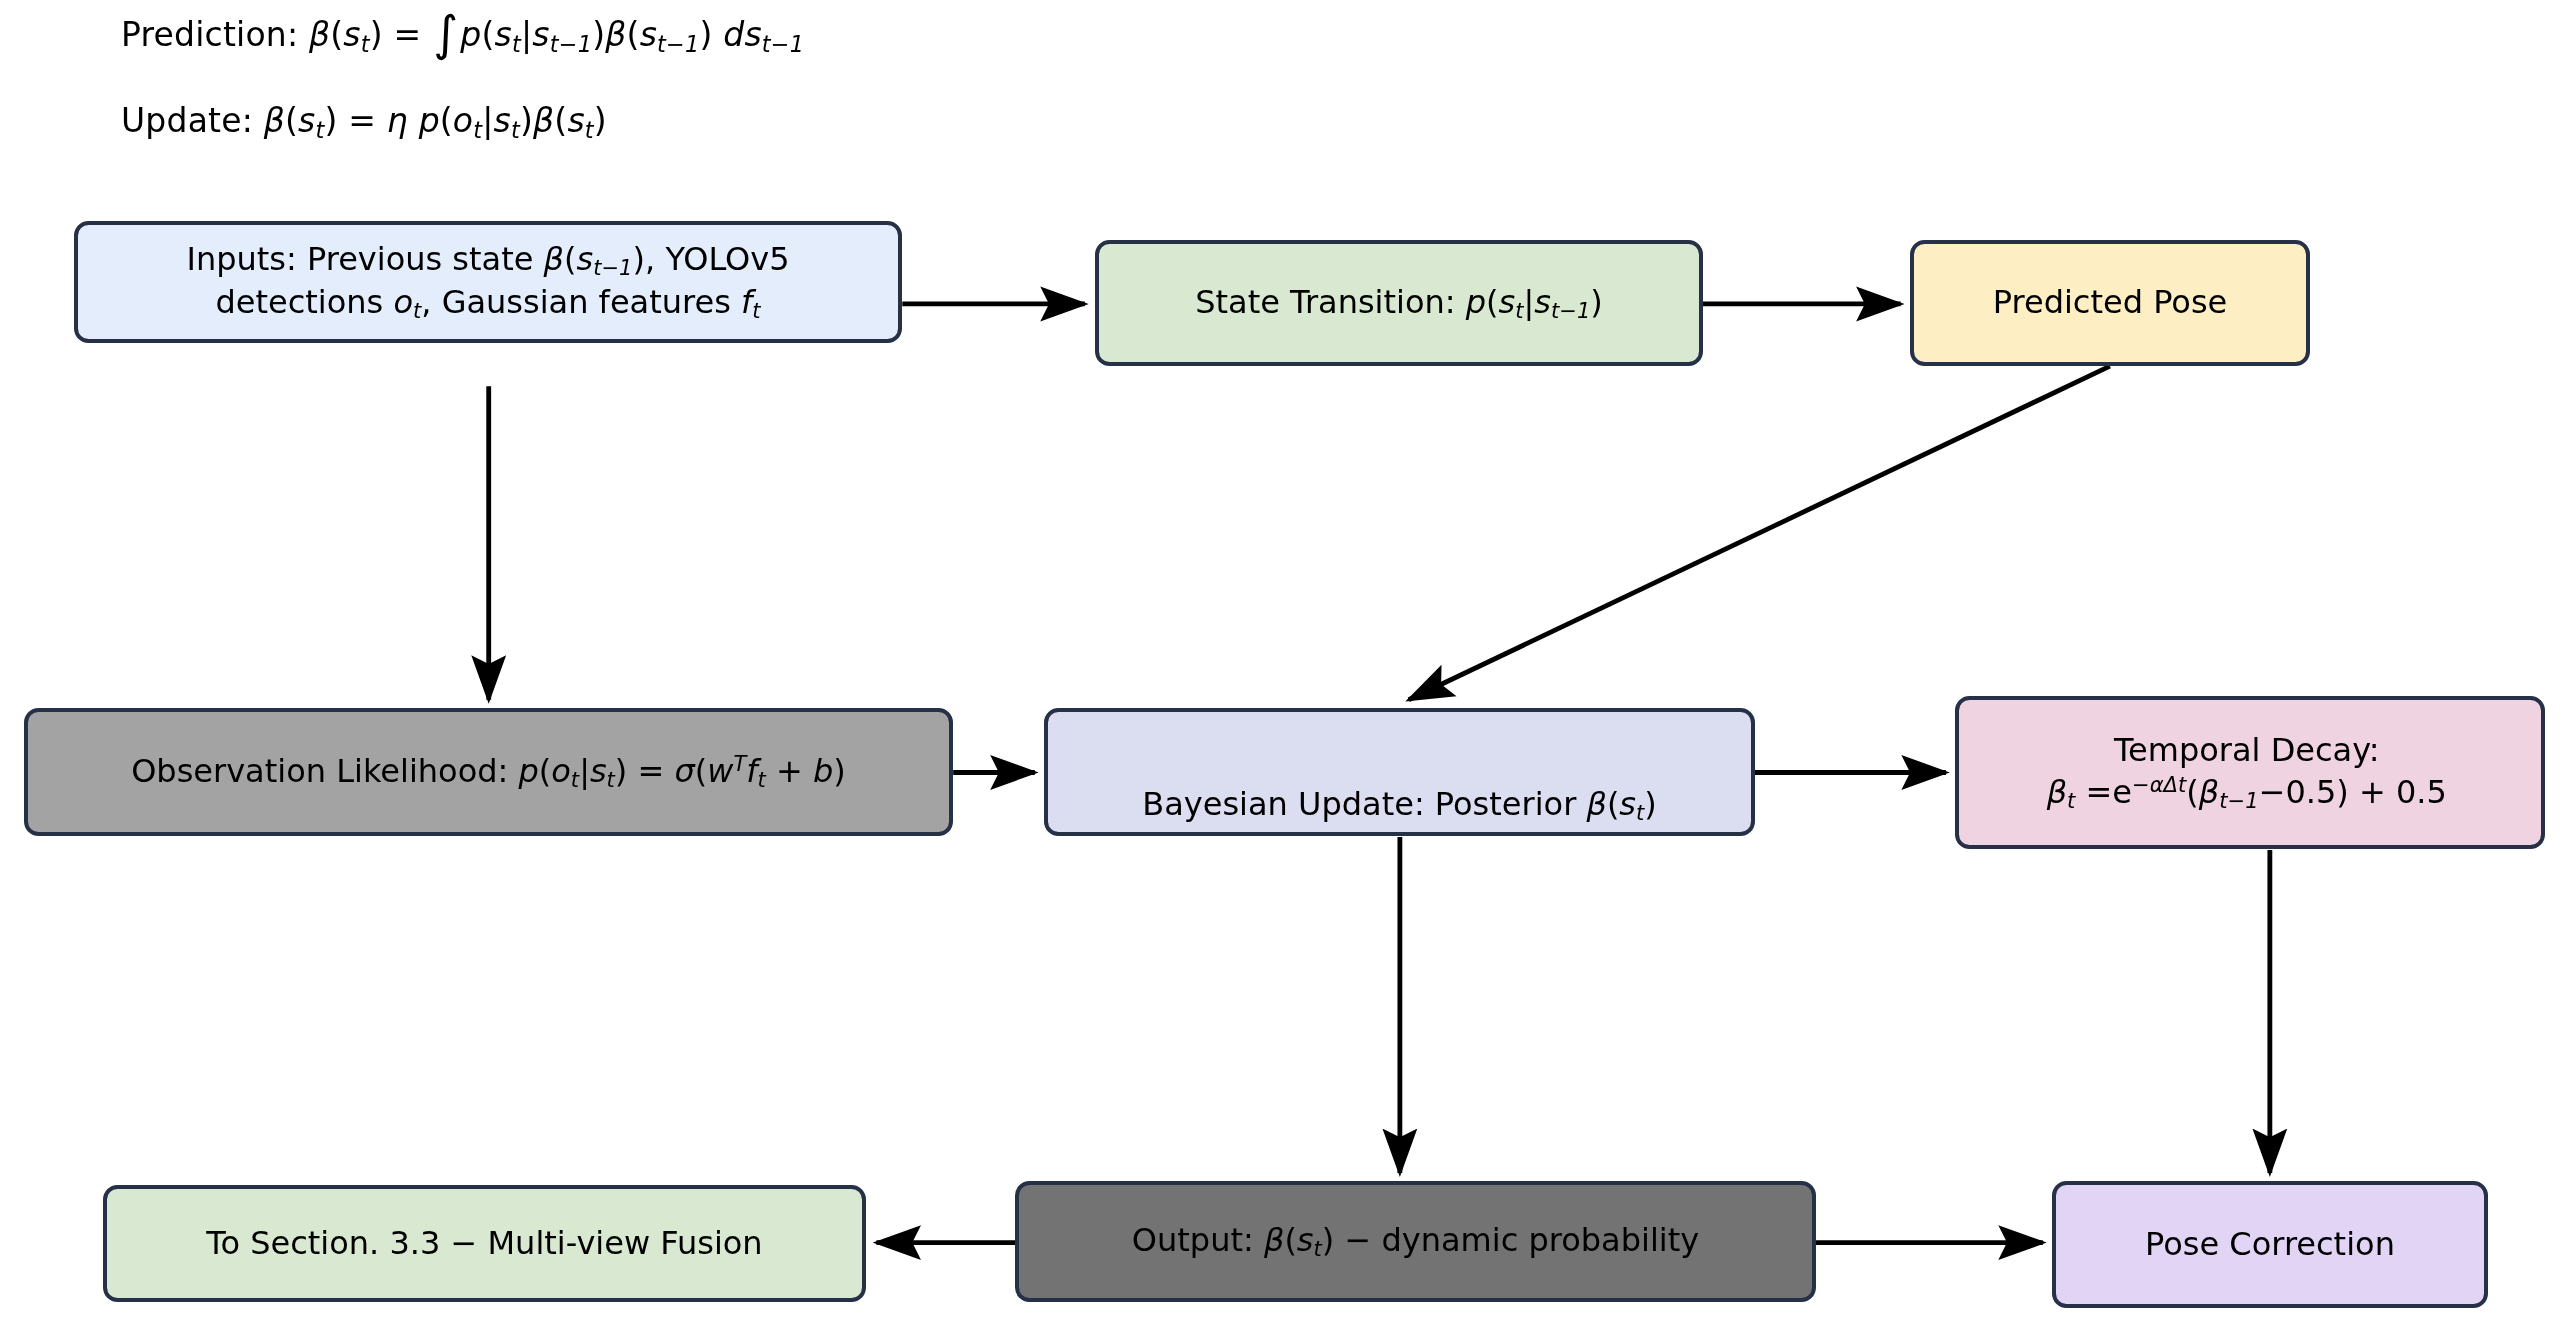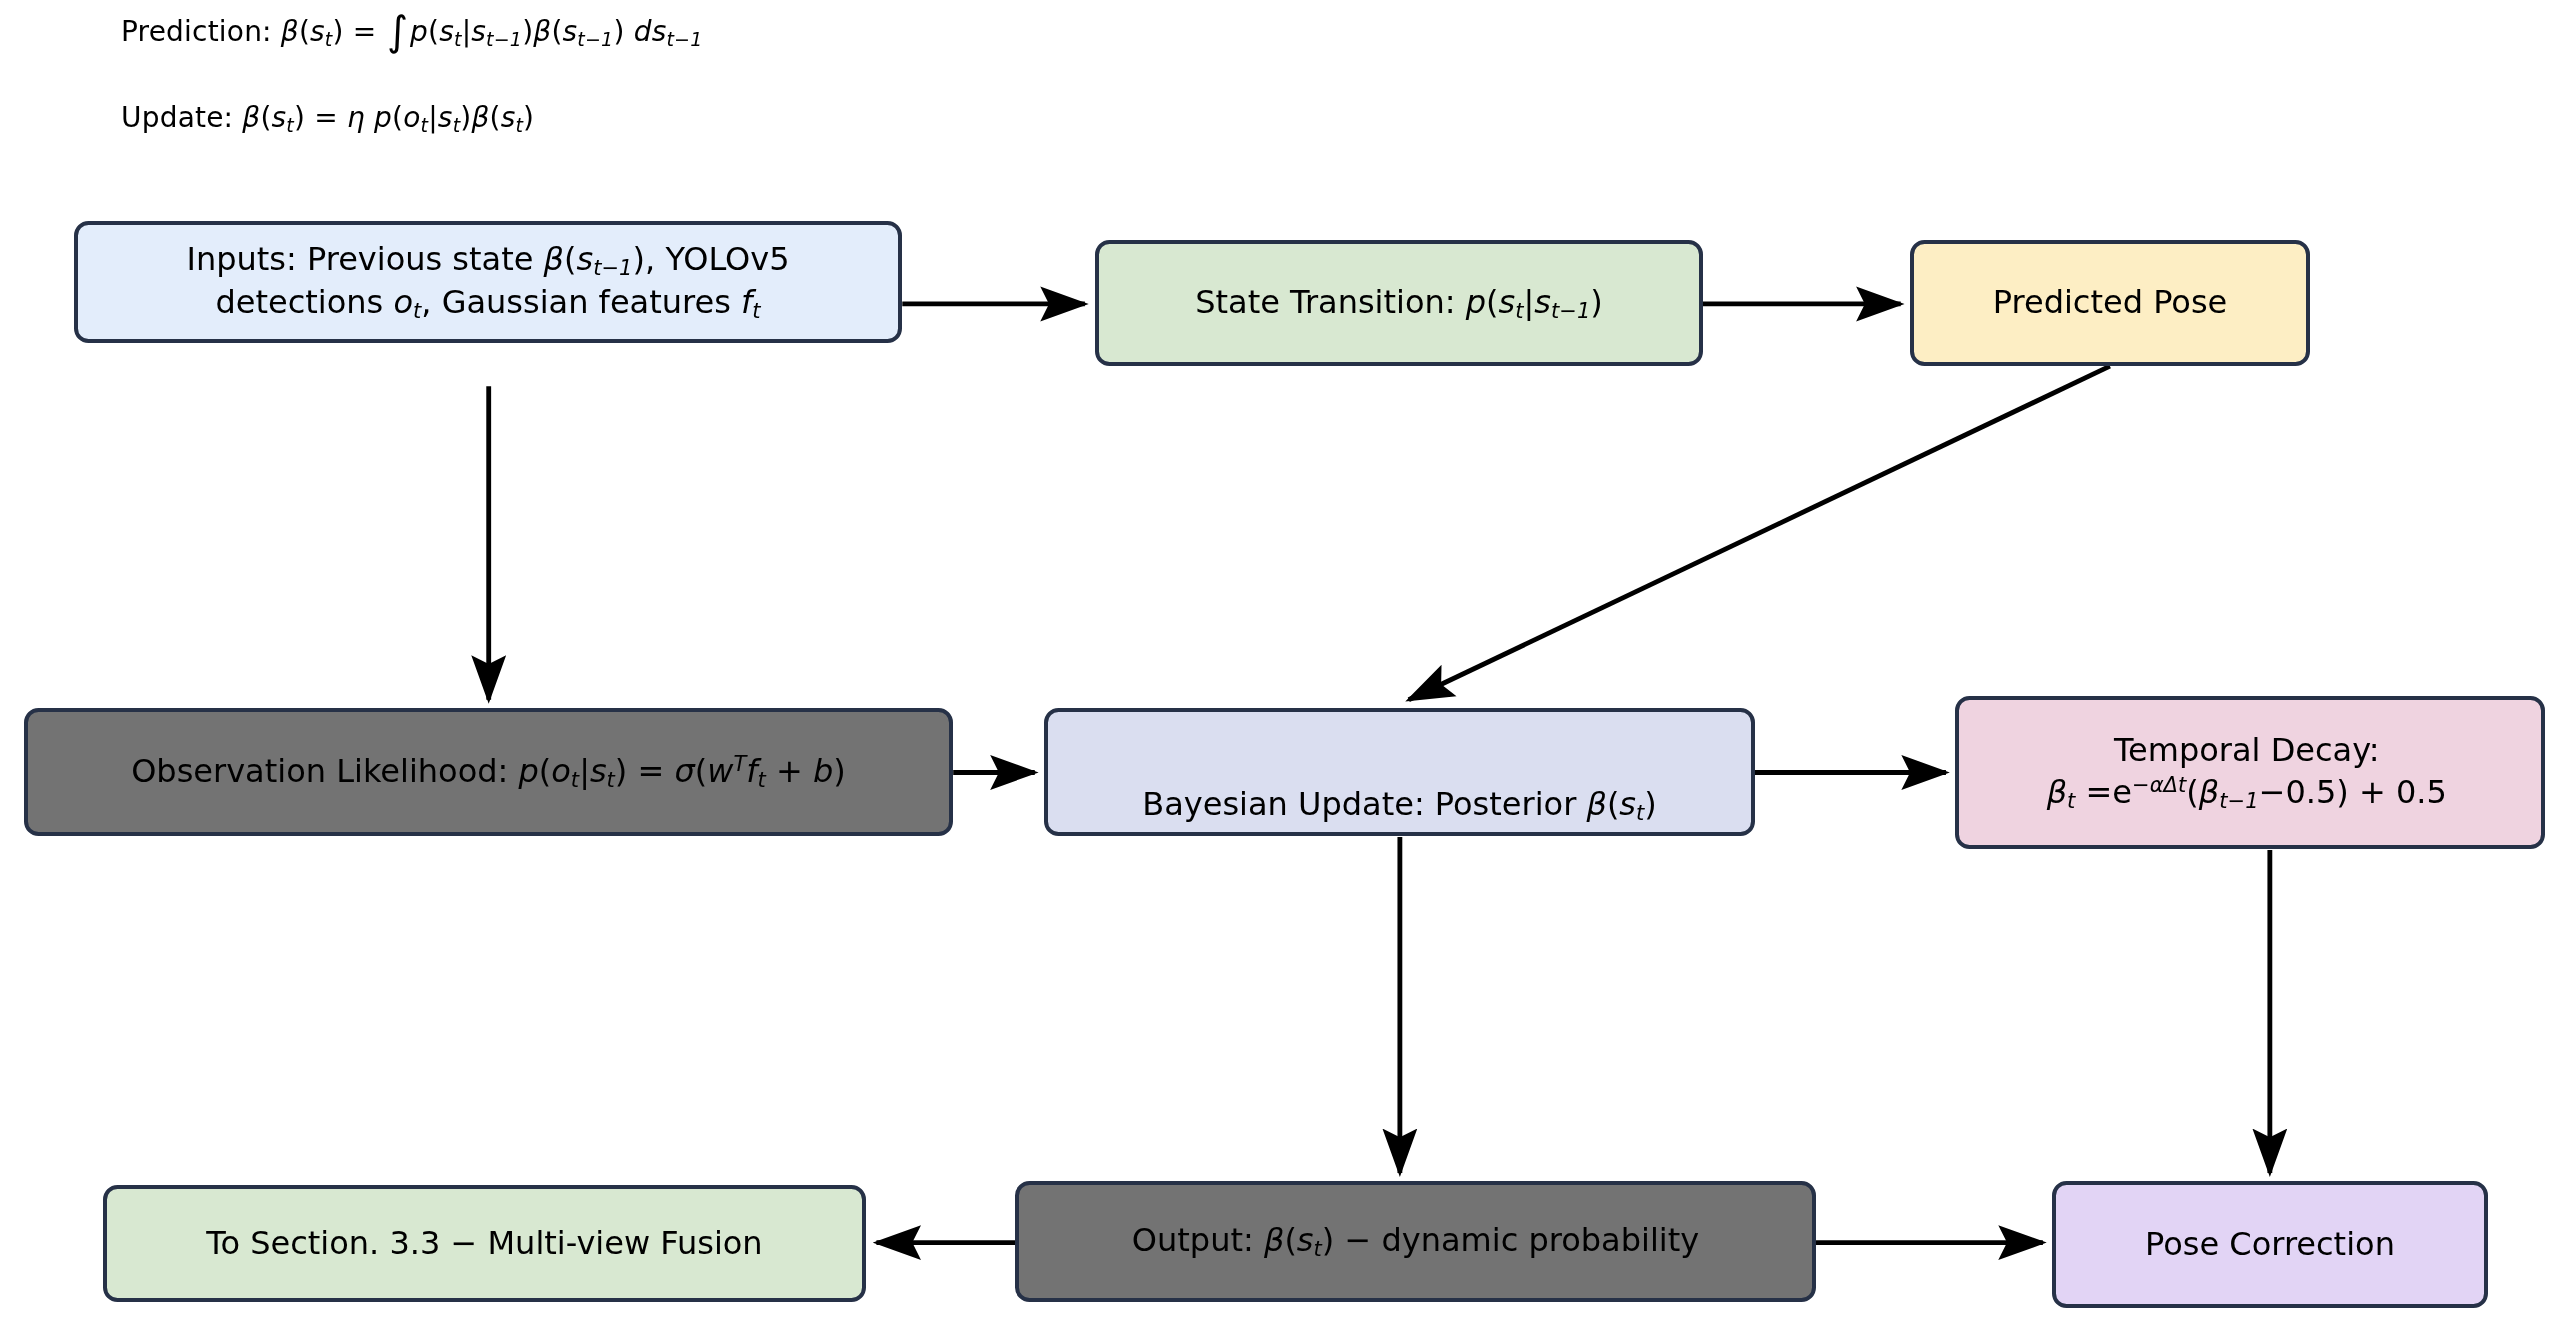--- a/index.html
+++ b/index.html
@@ -12,21 +12,21 @@
   }
   #canvas {
     position: relative;
     width: 2576px;
     height: 1326px;
     background: #ffffff;
     overflow: hidden;
   }
   .eq {
     position: absolute;
-    font-size: 28px;
+    font-size: 33px;
     color: #000000;
     white-space: nowrap;
     letter-spacing: 0.2px;
   }
   .eq .it { font-style: italic; }
   .eq sub { font-size: 0.68em; vertical-align: -0.28em; }
   .intg {
     font-style: italic;
     font-size: 1.45em;
     line-height: 0;
@@ -119,21 +119,21 @@
   <div class="node" style="left:1095px; top:240px; width:608px; height:126px; background:#d8e8d1;">
     <span>
       State Transition: <span class="it">p</span>(<span class="it">s</span><sub class="it">t</sub>|<span class="it">s</span><sub class="it">t−1</sub>)
     </span>
   </div>
 
   <div class="node" style="left:1910px; top:240px; width:400px; height:126px; background:#fdeec4;">
     <span>Predicted Pose</span>
   </div>
 
-  <div class="node" style="left:24px; top:708px; width:929px; height:128px; background:#737373;">
+  <div class="node" style="left:24px; top:708px; width:929px; height:128px; background:#a3a3a3;">
     <span>
       Observation Likelihood: <span class="it">p</span>(<span class="it">o</span><sub class="it">t</sub>|<span class="it">s</span><sub class="it">t</sub>) = <span class="it">σ</span>(<span class="it">w</span><sup class="it">T</sup><span class="it">f</span><sub class="it">t</sub> + <span class="it">b</span>)
     </span>
   </div>
 
   <div class="node" style="left:1044px; top:708px; width:711px; height:128px; background:#dadef0;align-items:flex-end;">
     <span>
       Bayesian Update: Posterior <span class="it">β</span>(<span class="it">s</span><sub class="it">t</sub>)
     </span>
   </div>

